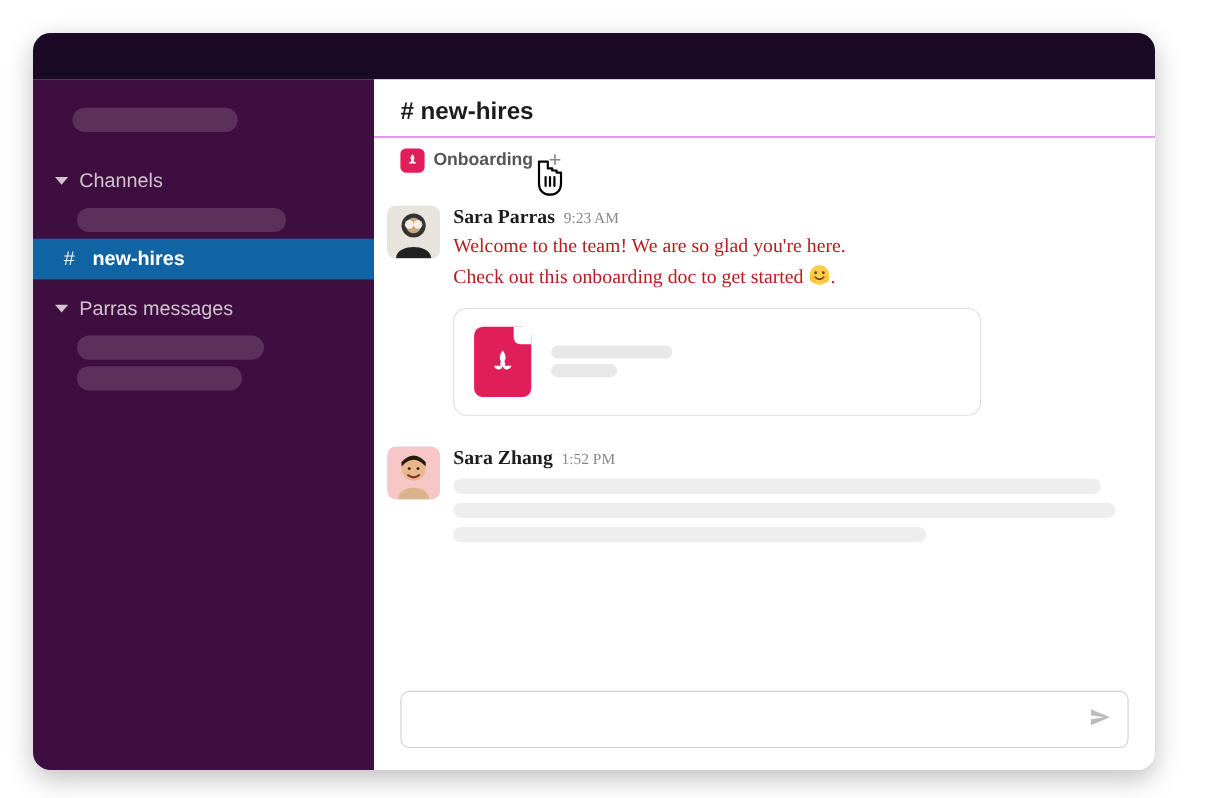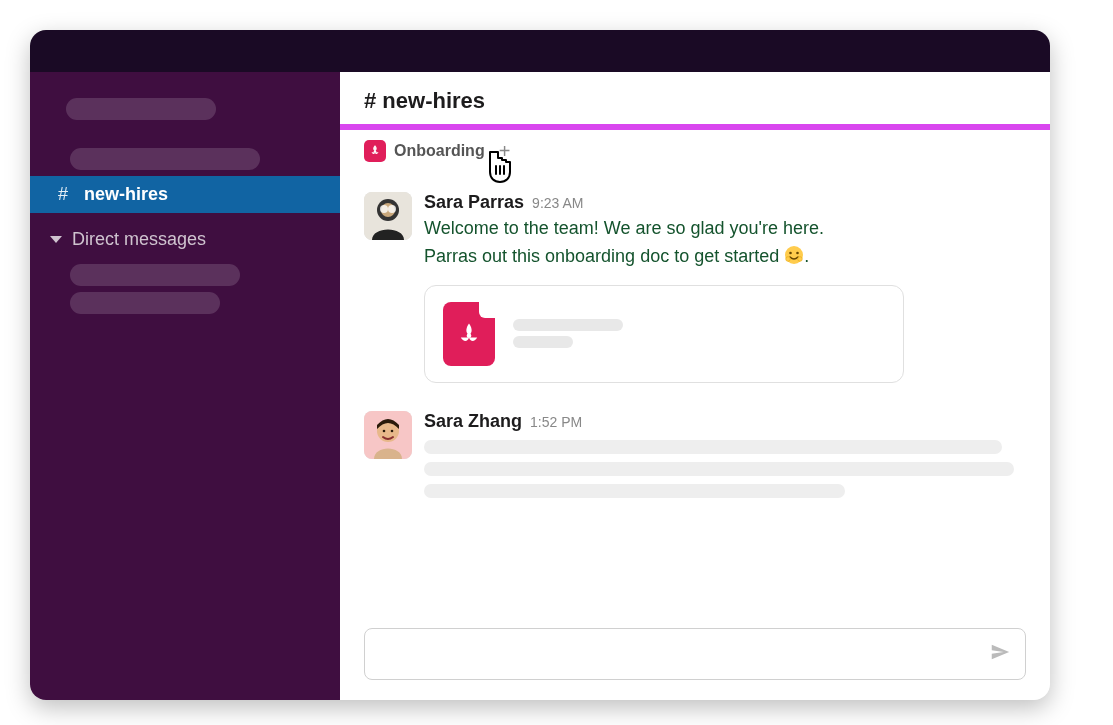--- a/index.html
+++ b/index.html
@@ -83,21 +83,21 @@
   }
   
   .main {
     flex: 1;
     display: flex;
     flex-direction: column;
     min-width: 0;
   }
   .header {
     padding: 16px 24px 10px 24px;
-    border-bottom: 6px solid #d946ef;
+    border-bottom: 1px solid #d946ef;
   }
   .ch-title {
     font-size: 22px;
     font-weight: 800;
     color: #1d1c1d;
   }
   .bookmarks {
     display: flex;
     align-items: center;
     gap: 10px;
@@ -136,21 +136,22 @@
   .cursor-overlay {
     position: absolute;
     left: 140px;
     top: 18px;
     pointer-events: none;
   }
   .cursor-overlay svg { width: 36px; height: 40px; }
   .messages {
     flex: 1;
     overflow-y: auto;
-    padding: 8px 24px 0 24px;
+    padding: 8px 24px 0 12px;
+    font-family: Liberation Serif, serif;
   }
   .msg {
     display: flex;
     gap: 12px;
     padding: 10px 0 18px 0;
   }
   .avatar {
     width: 48px; height: 48px;
     border-radius: 8px;
     flex-shrink: 0;
@@ -170,21 +171,21 @@
     font-size: 18px;
     color: #1d1c1d;
   }
   .time {
     font-size: 14px;
     color: #888;
   }
   .msg-text {
     font-size: 18px;
     line-height: 1.55;
-    color: #14532d;
+    color: #b91c1c;
   }
   .emoji {
     display: inline-flex;
     vertical-align: -3px;
   }
   .attachment {
     margin-top: 14px;
     border: 1px solid #e0e0e0;
     border-radius: 12px;
     padding: 16px 18px;
@@ -243,30 +244,34 @@
 </head>
 <body>
 
 <div class="window">
   <div class="titlebar"></div>
   <div class="body">
 
     <aside class="sidebar">
       <div class="ws-name"></div>
 
+      <div class="section-head">
+        <span class="caret"></span>
+        <span>Channels</span>
+      </div>
       <div class="sidebar-pill" style="width:190px"></div>
 
       <div class="ch-item active">
         <span class="hash">#</span>
         <span>new-hires</span>
       </div>
 
       <div class="section-head" style="margin-top:10px">
         <span class="caret"></span>
-        <span>Direct messages</span>
+        <span>Parras messages</span>
       </div>
       <div class="sidebar-pill" style="width:170px"></div>
       <div class="sidebar-pill" style="width:150px"></div>
     </aside>
 
     <main class="main">
       <div class="header">
         <div class="ch-title"># new-hires</div>
       </div>
 
@@ -307,21 +312,21 @@
               <path d="M8 48 C8 34 40 34 40 48 Z" fill="#222"></path>
             </svg>
           </div>
           <div class="msg-body">
             <div class="msg-head">
               <span class="author">Sara Parras</span>
               <span class="time">9:23 AM</span>
             </div>
             <div class="msg-text">
               <span>Welcome to the team! We are so glad you're here.</span><br>
-              <span>Parras out this onboarding doc to get started </span><span class="emoji">
+              <span>Check out this onboarding doc to get started </span><span class="emoji">
                   <svg width="20" height="20" viewBox="0 0 20 20">
                     <circle cx="10" cy="10" r="9" fill="#ffcc4d"></circle>
                     <circle cx="6.5" cy="8" r="1.3" fill="#664500"></circle>
                     <circle cx="13.5" cy="8" r="1.3" fill="#664500"></circle>
                     <path d="M6 12 Q10 16 14 12" stroke="#664500" stroke-width="1.5" fill="none" stroke-linecap="round"></path>
                     <circle cx="4" cy="14" r="2.3" fill="#ffcc4d" stroke="#e0a000" stroke-width="0.5"></circle>
                     <circle cx="16" cy="14" r="2.3" fill="#ffcc4d" stroke="#e0a000" stroke-width="0.5"></circle>
                   </svg>
                 </span><span>.</span>
             </div>

